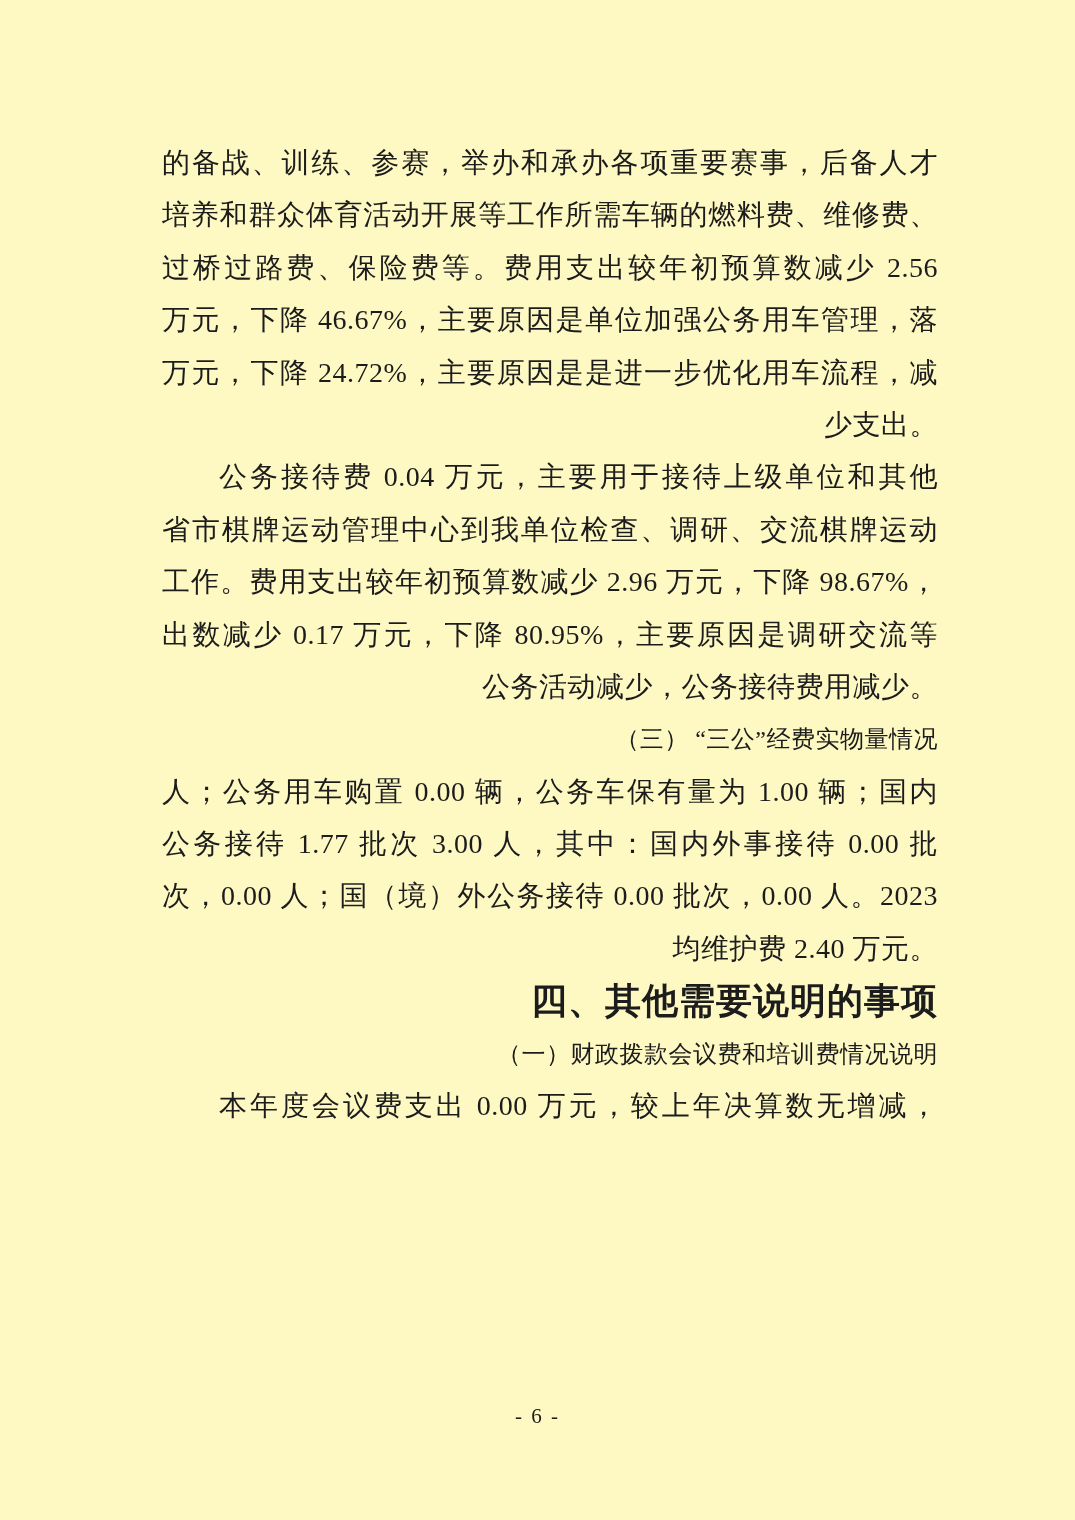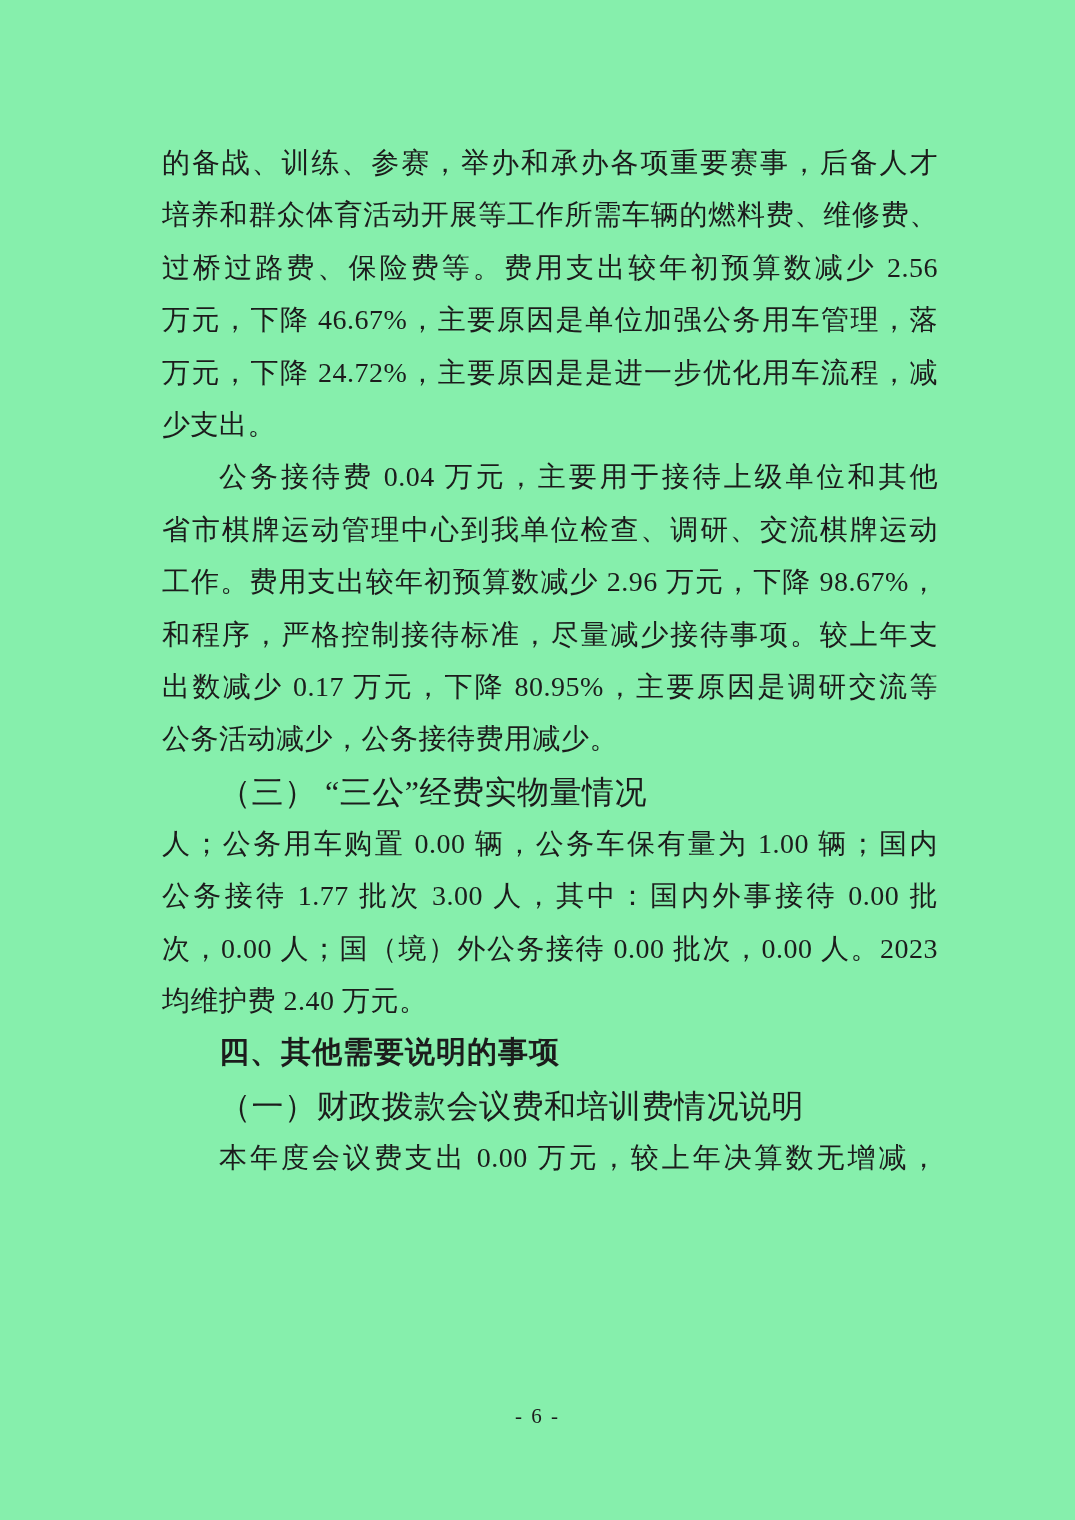--- a/index.html
+++ b/index.html
@@ -4,55 +4,55 @@
 <style>
   html, body {
     margin: 0;
     padding: 0;
     background: #ffffff;
   }
   .page {
     position: relative;
     width: 1075px;
     height: 1520px;
-    background: #86efac;
+    background: #fef9c3;
     overflow: hidden;
     font-family: "Liberation Serif", "DejaVu Serif", serif;
     color: #1c1c1c;
   }
   .content {
     position: absolute;
     left: 162px;
     top: 137px;
     width: 776px;
   }
   .line {
     height: 52.4px;
     line-height: 52.4px;
     font-size: 28px;
     letter-spacing: 0.5px;
-    text-align: left;
+    text-align: right;
     white-space: nowrap;
   }
   .line.stretch {
     white-space: normal;
     text-align: justify;
     text-align-last: justify;
   }
   .line.indent {
     padding-left: 57px;
   }
   .line.h2 {
-    font-family: Liberation Mono, monospace;
+    font-family: Liberation Sans, sans-serif;
     font-weight: bold;
-    font-size: 30px;
+    font-size: 36px;
     letter-spacing: 1px;
   }
   .line.h3 {
-    font-size: 32px;
+    font-size: 24px;
   }
   .footer {
     position: absolute;
     left: 0;
     top: 1404px;
     width: 100%;
     text-align: center;
     font-size: 21px;
     letter-spacing: 2px;
     color: #1c1c1c;
@@ -65,21 +65,20 @@
   <div class="content" id="document-body">
       <div class="line stretch">的备战、训练、参赛，举办和承办各项重要赛事，后备人才</div>
       <div class="line stretch">培养和群众体育活动开展等工作所需车辆的燃料费、维修费、</div>
       <div class="line stretch">过桥过路费、保险费等。费用支出较年初预算数减少 2.56</div>
       <div class="line stretch">万元，下降 46.67%，主要原因是单位加强公务用车管理，落</div>
       <div class="line stretch">万元，下降 24.72%，主要原因是是进一步优化用车流程，减</div>
       <div class="line">少支出。</div>
       <div class="line indent stretch">公务接待费 0.04 万元，主要用于接待上级单位和其他</div>
       <div class="line stretch">省市棋牌运动管理中心到我单位检查、调研、交流棋牌运动</div>
       <div class="line stretch">工作。费用支出较年初预算数减少 2.96 万元，下降 98.67%，</div>
-      <div class="line stretch">和程序，严格控制接待标准，尽量减少接待事项。较上年支</div>
       <div class="line stretch">出数减少 0.17 万元，下降 80.95%，主要原因是调研交流等</div>
       <div class="line">公务活动减少，公务接待费用减少。</div>
       <div class="line h3 indent">（三） “三公”经费实物量情况</div>
       <div class="line stretch">人；公务用车购置 0.00 辆，公务车保有量为 1.00 辆；国内</div>
       <div class="line stretch">公务接待 1.77 批次 3.00 人，其中：国内外事接待 0.00 批</div>
       <div class="line stretch">次，0.00 人；国（境）外公务接待 0.00 批次，0.00 人。2023</div>
       <div class="line">均维护费 2.40 万元。</div>
       <div class="line h2 indent">四、其他需要说明的事项</div>
       <div class="line h3 indent">（一）财政拨款会议费和培训费情况说明</div>
       <div class="line indent stretch">本年度会议费支出 0.00 万元，较上年决算数无增减，</div>

